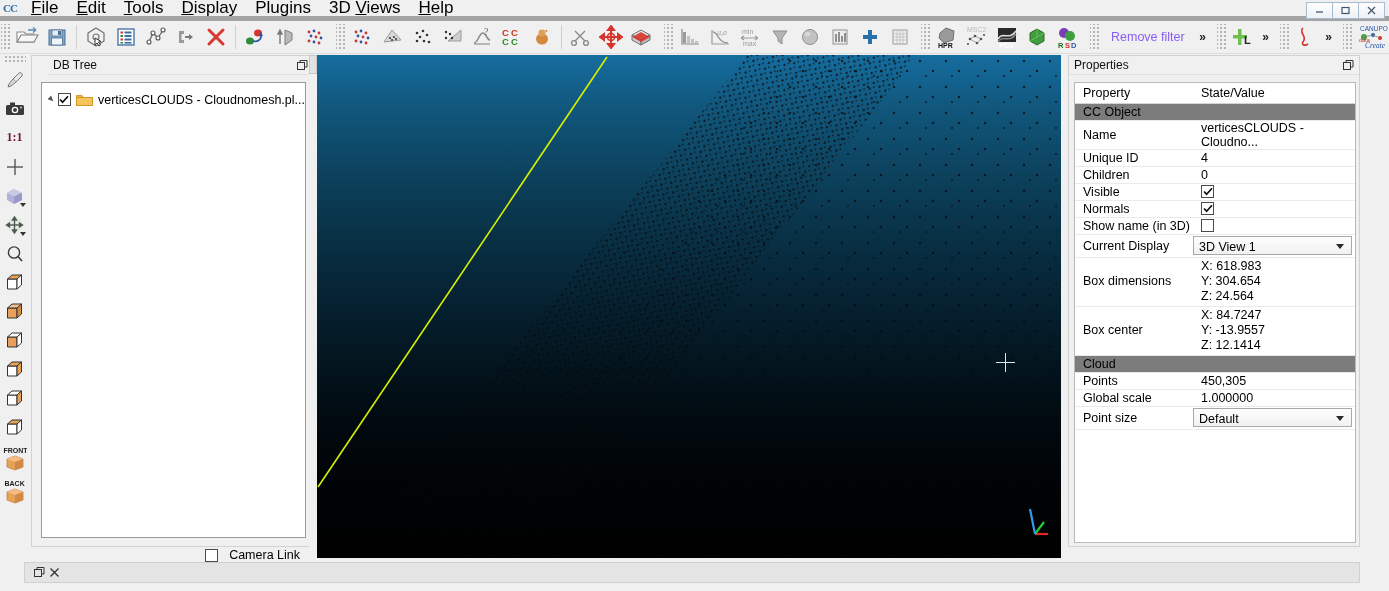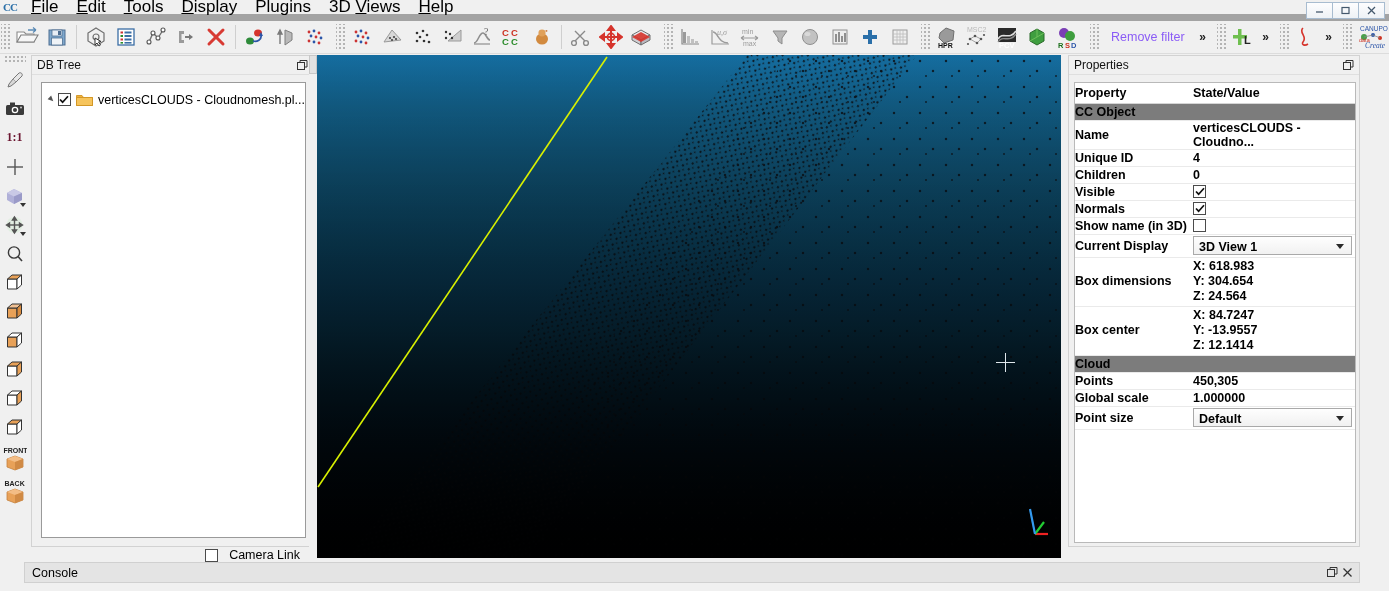--- a/index.html
+++ b/index.html
@@ -16,21 +16,21 @@
     position: relative;
     width: 1389px; height: 591px;
     background: #f0f0f0;
   }
 
   
   .menubar {
     position: absolute; left: 0; top: 0; width: 1389px; height: 21px;
     background: #f0f0f0;
     display: flex; align-items: center;
-    border-bottom: 7px solid #a3a3a3;
+    border-bottom: 5px solid #a3a3a3;
   }
   .app-logo {
     width: 22px; height: 21px; display: flex; align-items: center; justify-content: center;
     font-size: 10px; font-weight: bold; color: #2a6fa8; letter-spacing: -1px;
     font-family: "Liberation Serif", serif;
   }
   .menu-item {
     padding: 2px 9px 3px 9px; height: 20px; line-height: 16px;
     font-size: 17px; color: #000000; cursor: default; white-space: nowrap;
   }
@@ -114,21 +114,21 @@
     background: #f0f0f0;
     border-bottom: 1px solid #dfdfdf;
   }
   .dock-title .ttl { flex: 1; }
   .dock-ico {
     width: 14px; height: 14px; display:flex; align-items:center; justify-content:center;
     color: #333;
   }
 
   #dbtree {
-    left: 31px; top: 55px; width: 283px; height: 492px;
+    left: 31px; top: 55px; width: 283px; height: 492px; padding-left: 16px;
   }
   .tree-box {
     position: absolute; left: 9px; top: 26px; width: 265px; height: 456px;
     background: #fff; border: 1px solid #9a9a9a;
     overflow: hidden;
   }
   .tree-row {
     display: flex; align-items: center; height: 19px; padding-left: 4px;
     font-size: 12.5px; white-space: nowrap;
   }
@@ -154,22 +154,22 @@
 
   #props {
     left: 1068px; top: 55px; width: 292px; height: 492px;
   }
   .prop-box {
     position: absolute; left: 5px; top: 26px; width: 282px; height: 461px;
     background: #fff; border: 1px solid #b9b9b9; overflow: hidden;
   }
   table.ptable { width: 100%; border-collapse: collapse; table-layout: fixed; }
   table.ptable td, table.ptable th {
-    font-size: 12.5px; font-weight: bold; text-align: left;
-    padding: 0 0 0 0; color: #000; vertical-align: middle;
+    font-size: 12.5px; font-weight: normal; text-align: left;
+    padding: 0 0 0 8px; color: #000; vertical-align: middle;
     border-bottom: 1px solid #eaeaea;
   }
   table.ptable th { height: 20px; background: #fff; border-bottom: 1px solid #d5d5d5; }
   .pcol1 { width: 118px; }
   .prow td { height: 17px; }
   .section td {
     background: #7c7c7c; color: #fff; height: 17px; font-size: 12.5px;
     border-bottom: 1px solid #7c7c7c;
   }
   .multi td { height: 49px; line-height: 15px; vertical-align: middle; }
@@ -932,21 +932,20 @@
     <div class="crosshair"></div>
 
     <svg style="position:absolute;left:697px;top:448px" width="42" height="42" viewBox="0 0 42 42">
       <line x1="21" y1="31" x2="34" y2="31" stroke="#ee2222" stroke-width="2.2"></line>
       <line x1="21" y1="31" x2="30" y2="19" stroke="#22cc33" stroke-width="2.2"></line>
       <line x1="21" y1="31" x2="16" y2="6" stroke="#3399ee" stroke-width="2.2"></line>
     </svg>
   </div>
 
   <div id="console">
-    <span class="ttl">Console</span>
     <span class="cons-ico">
       <svg width="11" height="11" viewBox="0 0 11 11">
         <rect x="0.5" y="2.5" width="7" height="7" fill="none" stroke="#333" stroke-width="1"></rect>
         <path d="M3 2.5 L3 0.5 L10 0.5 L10 7 L8 7" fill="none" stroke="#333" stroke-width="1"></path>
       </svg>
     </span>
     <span class="cons-ico">
       <svg width="11" height="11" viewBox="0 0 11 11">
         <line x1="1.5" y1="1.5" x2="9.5" y2="9.5" stroke="#333" stroke-width="1.3"></line>
         <line x1="9.5" y1="1.5" x2="1.5" y2="9.5" stroke="#333" stroke-width="1.3"></line>

